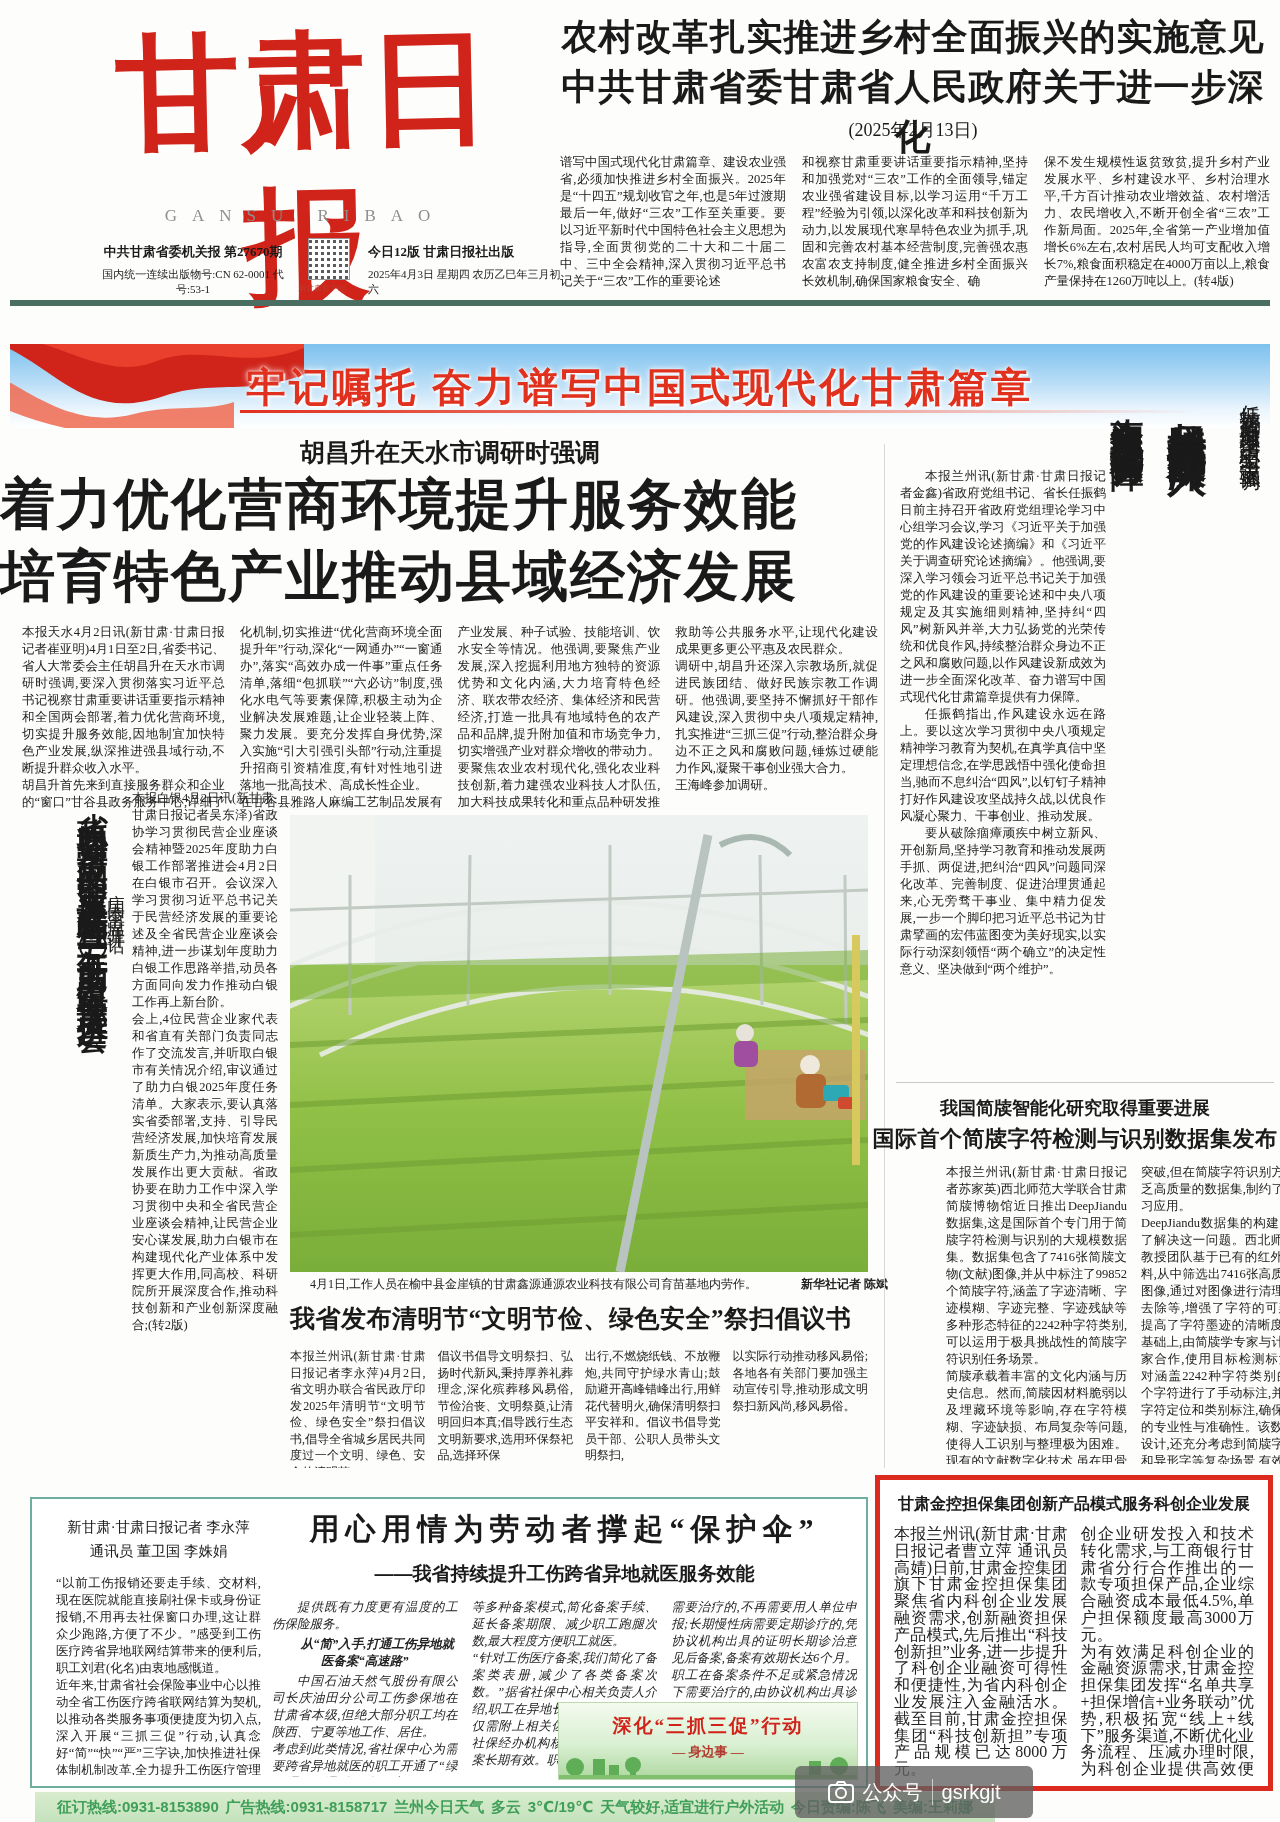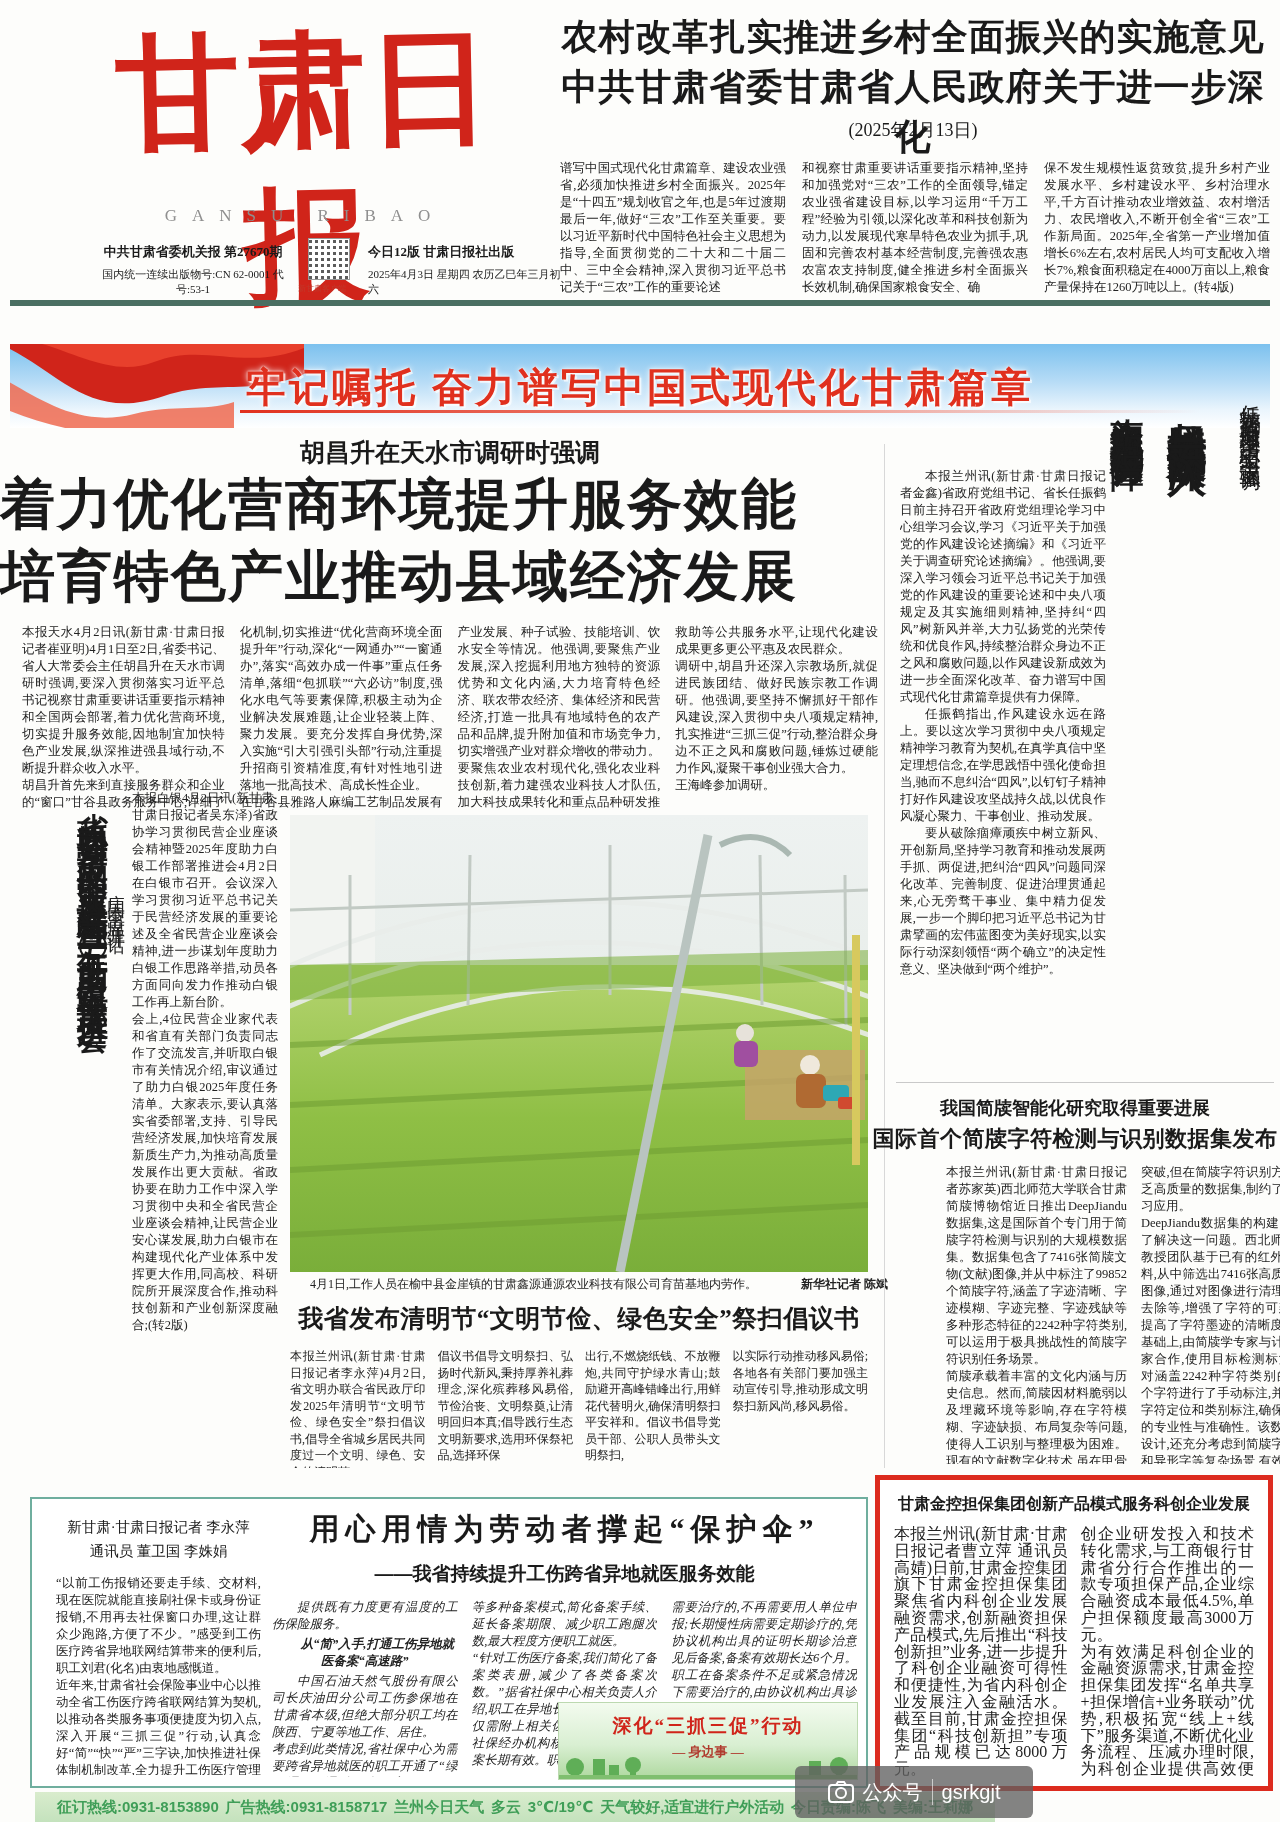--- a/index.html
+++ b/index.html
@@ -32,21 +32,21 @@
   .qr-label { left:298px; top:283px; width:62px; text-align:left; font-size:8px; color:#c0392b; }
   .pub-right { left:368px; top:243px; width:200px; text-align:left; }
   .pub-right .l1 { font-size:13px; font-weight:bold; }
   .pub-right .l2 { font-size:11px; margin-top:6px; }
 
   
   .top-h { left:556px; top:12px; width:714px; text-align:center;
     font-family:"Liberation Sans","DejaVu Sans",sans-serif;
     font-size:36px; line-height:50px; font-weight:900; letter-spacing:1px; }
   .top-date { left:556px; top:118px; width:714px; text-align:center; font-size:18px; }
-  .top-cols { left:560px; top:160px; width:710px; height:142px; display:flex; gap:16px; }
+  .top-cols { left:560px; top:154px; width:710px; height:142px; display:flex; gap:16px; }
   .top-cols .col { flex:1; }
 
   .rule-teal { left:10px; top:300px; width:1260px; height:6px; background:#4a6f62; }
 
   
   .banner { left:10px; top:344px; width:1260px; height:84px;
     background:linear-gradient(180deg,#7cc1ee 0%,#b7dcf6 45%,#eaf5fd 78%,#ffffff 100%);
     overflow:hidden; }
   .banner-flag { left:-6px; top:-10px; }
   .banner-text { left:180px; top:16px; width:900px; text-align:center;
@@ -92,21 +92,21 @@
   .jiandu-cols { left:898px; top:1164px; width:376px; height:300px; display:flex; gap:14px;margin-left:48px; }
   .jiandu-cols .col { flex:1; }
 
   
   .zhuang-h { left:22px; top:788px; height:700px; width:92px; font-size:31px; font-weight:900;
     line-height:44px; letter-spacing:6px; }
   .zhuang-sub { left:104px; top:880px; height:260px; font-size:18px; color:#222; letter-spacing:6px; }
   .zhuang-body { left:132px; top:790px; width:146px; height:690px; white-space:pre-line; }
 
   
-  .qm-h { left:290px; top:1302px; width:578px; text-align:center;
+  .qm-h { left:290px; top:1302px; width:578px; 
     font-size:25px; font-weight:900; letter-spacing:0.5px; }
   .qm-cols { left:290px; top:1348px; width:578px; height:120px; display:flex; gap:12px; }
   .qm-cols .col { flex:1; font-size:12px; line-height:16.5px; }
 
   
   .labor-box { left:30px; top:1497px; width:838px; height:291px;
     border:2px solid #6fae9e; background:#fff; }
   .labor-byline { position:absolute; left:24px; top:16px; width:205px; text-align:center;
     font-size:14.5px; line-height:24px; }
   .labor-h { position:absolute; left:240px; top:10px; width:585px; text-align:center;

